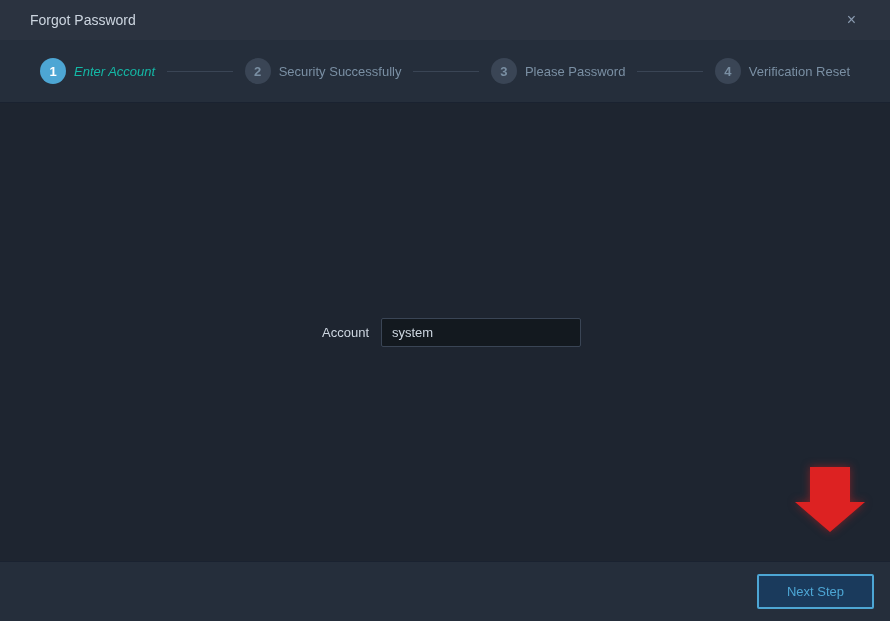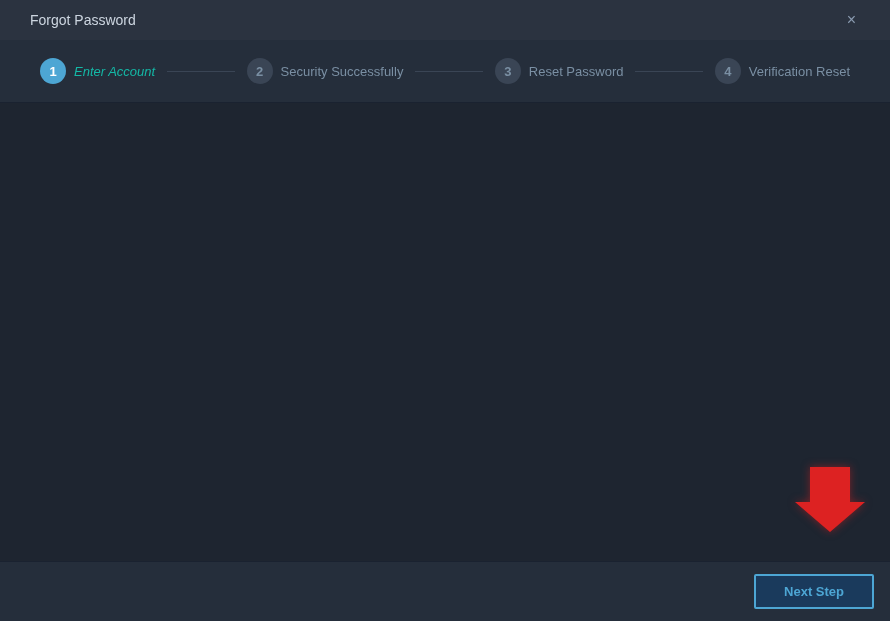--- a/index.html
+++ b/index.html
@@ -149,21 +149,21 @@
     }
 
     .next-step-btn {
       background: #1a3a5c;
       border: 2px solid #4da6d4;
       color: #4da6d4;
       font-size: 13px;
       padding: 8px 28px;
       cursor: pointer;
       border-radius: 2px;
-      font-weight: 700;
+      font-weight: 400;
     }
   </style>
 </head>
 <body>
 
 <div class="title-bar">
   <span class="title-bar-title">Forgot Password</span>
   <button class="close-btn">×</button>
 </div>
 
@@ -184,34 +184,38 @@
     </div>
     <span class="step-label inactive">Security Successfully</span>
   </div>
 
   <div class="step-connector"></div>
 
   <div class="step">
     <div class="step-circle inactive">
       <span>3</span>
     </div>
-    <span class="step-label inactive">Reset Password</span>
+    <span class="step-label inactive">Please Password</span>
   </div>
 
   <div class="step-connector"></div>
 
   <div class="step">
     <div class="step-circle inactive">
       <span>4</span>
     </div>
     <span class="step-label inactive">Verification Reset</span>
   </div>
 </div>
 
 <div class="main-content">
+  <div class="form-row">
+    <label class="form-label">Account</label>
+    <input class="form-input" type="text" id="account-field" value="system" style="">
+  </div>
 
   <div class="arrow-indicator">
     <svg width="80" height="80" viewBox="0 0 80 80" xmlns="http://www.w3.org/2000/svg">
       <polygon points="20,10 60,10 60,45 75,45 40,75 5,45 20,45" fill="#dd2222"></polygon>
     </svg>
   </div>
 </div>
 
 <div class="bottom-bar">
   <button class="next-step-btn">Next Step</button>

